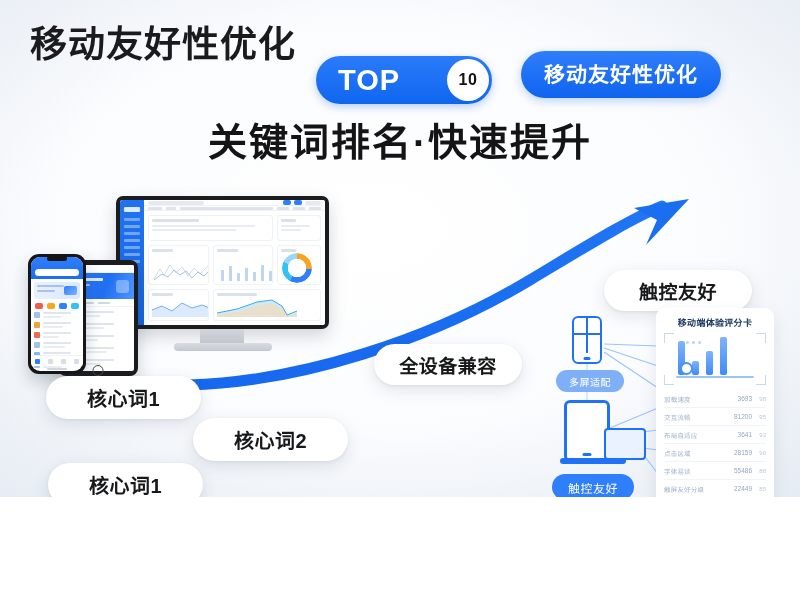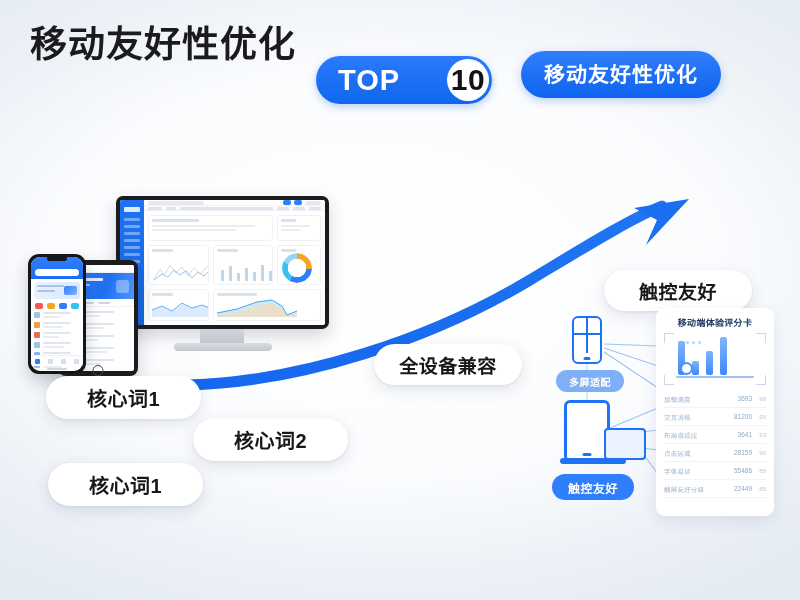--- a/index.html
+++ b/index.html
@@ -3,21 +3,21 @@
 <meta charset="utf-8">
 <title>移动友好性优化</title>
 <style>
   html,body{margin:0;padding:0;}
   body{
     width:800px;height:600px;overflow:hidden;
     font-family:"Liberation Sans","DejaVu Sans",sans-serif;
     background:#ffffff;
   }
   #poster{
-    position:relative;width:800px;height:600px;overflow:hidden;
+    position:relative;width:800px;height:497px;overflow:hidden;
     background:
       radial-gradient(ellipse 700px 420px at 46% 46%, #ffffff 0%, #fbfcfe 48%, #f2f5f9 78%, #eaeff5 100%),
       linear-gradient(160deg,#fdfdfe 0%,#f4f7fa 55%,#eef2f7 100%);
   }
   
   .vignette{
     position:absolute;inset:0;pointer-events:none;
     background:radial-gradient(ellipse 620px 380px at 50% 45%, rgba(255,255,255,0) 55%, rgba(222,230,240,.55) 100%);
   }
 
@@ -36,21 +36,21 @@
   }
   .top-badge .tb-text{
     color:#ffffff;font-size:29px;font-weight:700;letter-spacing:1px;
     margin-left:22px;line-height:1;
   }
   .top-badge .tb-circle{
     position:absolute;right:3px;top:3px;width:42px;height:42px;border-radius:50%;
     background:#ffffff;display:flex;align-items:center;justify-content:center;
   }
   .top-badge .tb-circle span{
-    color:#131315;font-size:30px;font-weight:700;line-height:1;letter-spacing:.5px;
+    color:#131315;font-size:16px;font-weight:700;line-height:1;letter-spacing:.5px;
   }
   .pill-blue-hdr{
     position:absolute;left:521px;top:51px;
     height:47px;padding:0 23px;border-radius:24px;
     background:linear-gradient(180deg,#2f7efc 0%,#0f63ee 100%);
     box-shadow:0 3px 10px rgba(20,100,235,.28);
     display:flex;align-items:center;justify-content:center;
   }
   .pill-blue-hdr span{color:#fff;font-size:21px;font-weight:700;letter-spacing:1px;line-height:1;white-space:nowrap;}
   .hl-sub{
@@ -176,21 +176,21 @@
     border:3px solid #1f72f5;background:#fff;box-sizing:border-box;
   }
   .dev-tablet-sm .hm{position:absolute;left:50%;bottom:3px;transform:translateX(-50%);width:9px;height:3px;border-radius:2px;background:#1f72f5;}
   .dev-laptop-sm{
     position:absolute;left:56px;top:120px;width:42px;height:32px;
     border:2.5px solid #1f72f5;border-radius:4px;background:#eaf2ff;box-sizing:border-box;
   }
   .dev-laptop-base{position:absolute;left:12px;top:150px;width:66px;height:6px;border-radius:3px;background:#1f72f5;}
   .pill-sm{
     position:absolute;border-radius:14px;display:flex;align-items:center;justify-content:center;
-    color:#fff;font-size:10px;font-weight:700;letter-spacing:.5px;white-space:nowrap;
+    color:#fff;font-size:10px;font-weight:400;letter-spacing:.5px;white-space:nowrap;
   }
   #pill-multi{left:8px;top:62px;width:68px;height:22px;background:#7fb0f7;}
   #pill-touch2{left:4px;top:166px;width:82px;height:26px;background:#2f7efc;font-size:12px;}
 
   
   .scorecard{
     position:absolute;left:108px;top:0px;width:118px;height:208px;
     background:rgba(255,255,255,.96);border-radius:9px;
     box-shadow:0 5px 16px rgba(40,60,95,.10);
     padding:8px 8px 6px;box-sizing:border-box;
@@ -245,20 +245,21 @@
     <span class="tb-text">TOP</span>
     <span class="tb-circle">
       <span>10</span>
     </span>
   </div>
 
   <div class="pill-blue-hdr">
     <span>移动友好性优化</span>
   </div>
 
+  <div class="hl-sub">关键词排名·快速提升</div>
 
   <div class="devices">
 
     <div class="monitor">
       <div class="mon-bezel">
         <div class="mon-screen">
           <div class="dash">
             <div class="dash-side">
               <div class="dlogo"></div>
               <div class="drow"></div>

